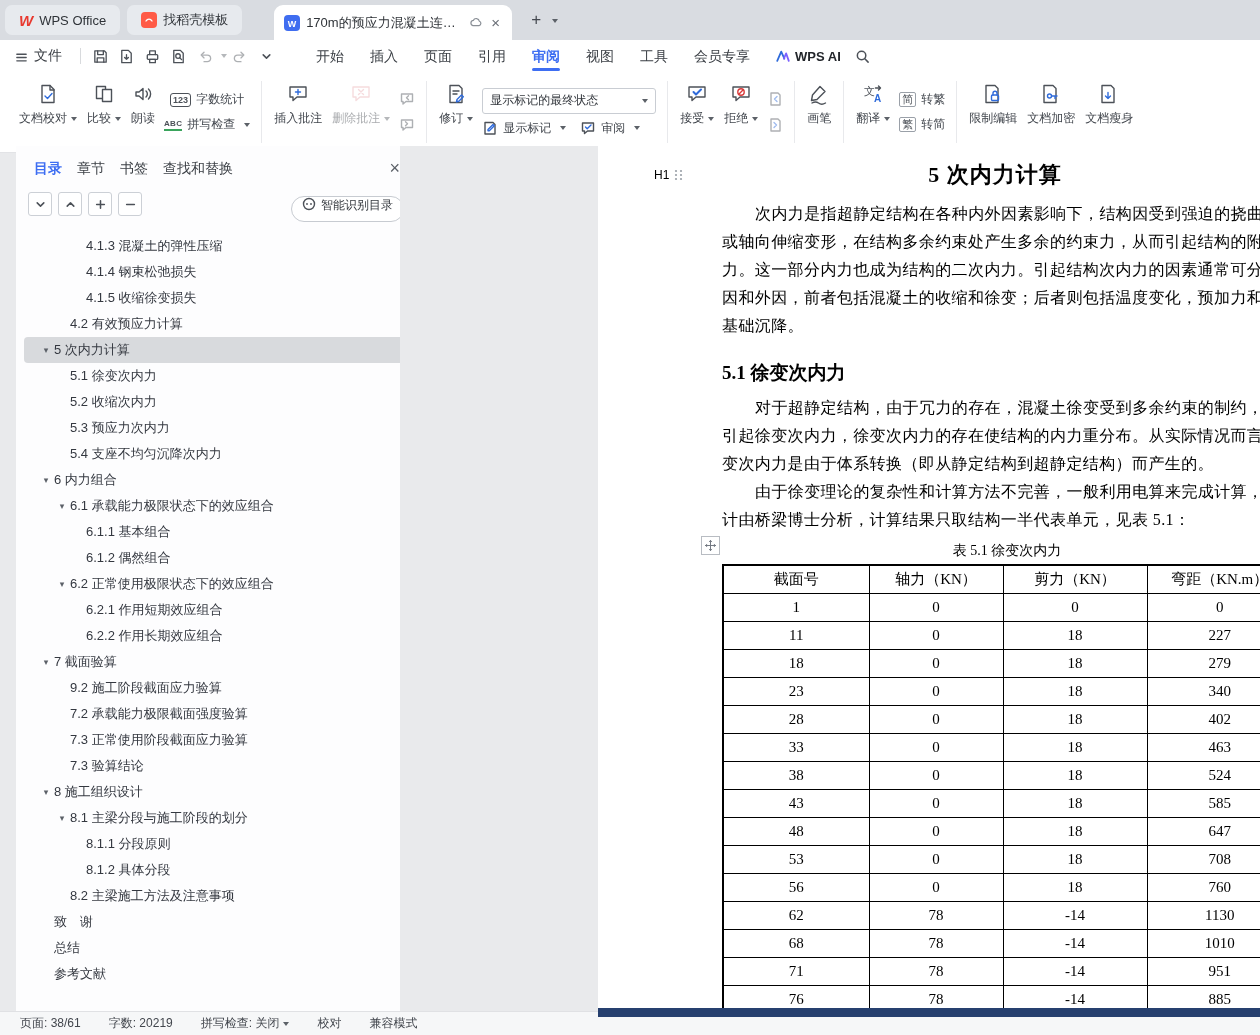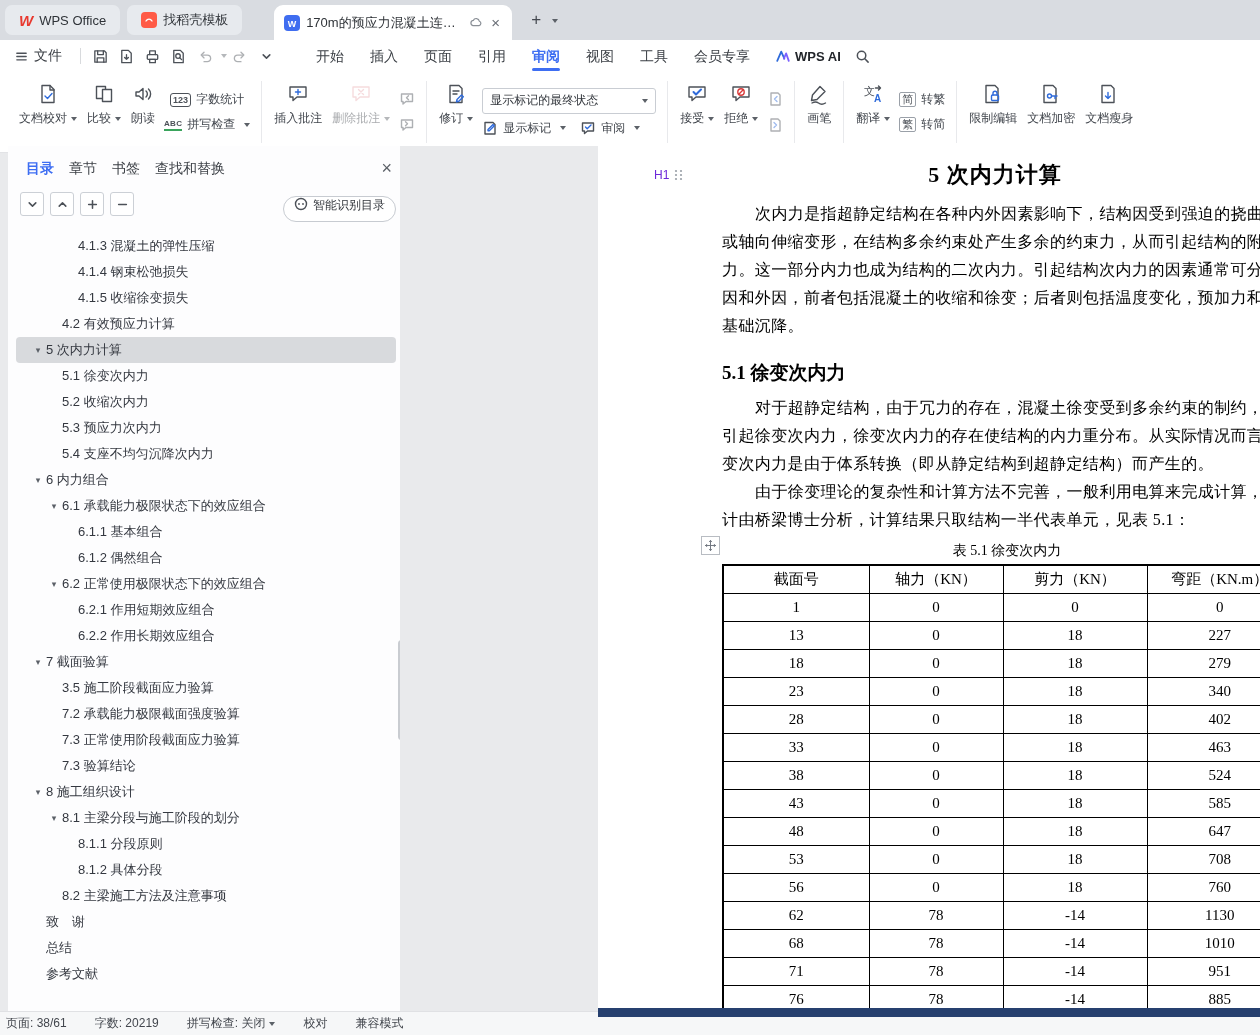--- a/index.html
+++ b/index.html
@@ -12,21 +12,21 @@
   .tb-tab.inactive{height:30px;margin:0 2px 5px 5px;padding:0 14px;border-radius:7px;background:#e7eaee;}
   .tb-tab.active{height:35px;margin-left:30px;padding:0 10px;border-radius:9px 9px 0 0;background:#fff;width:218px;}
   .tb-title{white-space:nowrap;overflow:hidden;text-overflow:ellipsis;flex:1;}
   .tb-close{font-size:15px;color:#6a6f77;padding:0 2px;cursor:pointer;}
   .tb-plus{width:24px;height:24px;margin:0 2px 8px 12px;display:flex;align-items:center;justify-content:center;
            font-size:17px;color:#44484f;cursor:pointer;border-radius:4px;}
   .wps-logo{font-weight:bold;font-style:italic;font-size:15px;color:#e8392f;}
   .mini-sq{width:16px;height:16px;border-radius:4px;display:flex;align-items:center;justify-content:center;}
   
   .menubar{position:absolute;left:0;top:40px;right:0;height:32px;background:#fff;display:flex;align-items:center;}
-  .file-btn{display:flex;align-items:center;gap:5px;padding:0 12px 0 14px;font-size:14px;cursor:pointer;}
+  .file-btn{display:flex;align-items:flex-end;gap:5px;padding:0 12px 0 14px;font-size:14px;cursor:pointer;}
   .vsep{width:1px;height:16px;background:#d8dadd;margin:0 6px;}
   .qbtn{width:24px;height:24px;display:flex;align-items:center;justify-content:center;margin:0 1px;border-radius:3px;cursor:pointer;}
   .mtabs{display:flex;margin-left:24px;}
   .mtab{padding:0 13px;font-size:14px;height:32px;line-height:32px;position:relative;cursor:pointer;white-space:nowrap;}
   .mtab.active{color:#3e6ef2;font-weight:bold;}
   .mtab.active::after{content:"";position:absolute;left:13px;right:13px;bottom:1px;height:3px;border-radius:2px;background:#3e6ef2;}
   .wps-ai{display:flex;align-items:center;gap:4px;margin-left:12px;font-size:13px;font-weight:bold;color:#23262b;cursor:pointer;}
   
   .ribbon{position:absolute;left:0;top:72px;right:0;height:74px;background:#fff;border-bottom:1px solid #e2e3e6;
           display:flex;align-items:stretch;padding:3px 4px 3px 14px;}
@@ -40,21 +40,21 @@
   .crt{width:0;height:0;border-left:3.5px solid transparent;border-right:3.5px solid transparent;
        border-top:4px solid #5c6168;margin-left:4px;display:inline-block;}
   .dim{opacity:.45;}
   .badge123{font-size:9px;font-weight:bold;border:1.2px solid #4c5158;border-radius:3px;padding:1px 2px;line-height:10px;color:#4c5158;}
   .badgeABC{font-size:8px;font-weight:bold;color:#4c5158;border-bottom:2px solid #3aa45c;line-height:10px;letter-spacing:.3px;}
   .convchar{font-size:11px;color:#4c5158;border:1px solid #9aa0a8;border-radius:2px;line-height:13px;padding:0 2px;}
   .more-crt{position:absolute;left:984px;top:134px;}
   svg.ic{stroke:#4c5158;fill:none;stroke-width:1.4;stroke-linecap:round;stroke-linejoin:round;display:block;}
   svg.ic .blue{stroke:#2f6bdb;} svg.ic .red{stroke:#d93a3a;} svg.ic .pink{stroke:#eab0b5;}
   
-  .sidebar{position:absolute;left:8px;top:146px;bottom:23px;width:400px;background:#fdfdfe;border-right:3px solid #6d28d9;}
+  .sidebar{position:absolute;left:16px;top:146px;bottom:23px;width:400px;background:#fdfdfe;border-right:3px solid #6d28d9;}
   .sb-tabs{display:flex;align-items:center;gap:15px;padding:14px 18px 10px;font-size:14px;}
   .sb-tab{cursor:pointer;white-space:nowrap;}
   .sb-tab.active{color:#3e6ef2;font-weight:bold;}
   .sb-close{position:absolute;right:16px;top:13px;font-size:18px;color:#5c6168;cursor:pointer;line-height:18px;}
   .sb-controls{display:flex;align-items:center;gap:6px;padding:4px 0 0 12px;}
   .sqbtn{width:22px;height:22px;border:1px solid #ccd0d6;border-radius:3px;background:#fff;display:flex;
          align-items:center;justify-content:center;cursor:pointer;}
   .smart{position:absolute;right:12px;top:50px;height:24px;border:1px solid #c7cbd1;border-radius:13px;background:#fff;
          display:flex;align-items:flex-start;gap:5px;padding:0 10px;font-size:12px;color:#34383e;cursor:pointer;}
   .toc{position:absolute;left:0;right:12px;top:94px;bottom:2px;overflow:hidden;}
@@ -69,28 +69,28 @@
   .docarea{position:absolute;left:400px;top:146px;right:0;bottom:23px;background:#e9eaec;overflow:hidden;}
   .page{position:absolute;left:198px;top:0;width:794px;height:100%;background:#fff;padding:14px 124px 0;box-sizing:border-box;}
   .doc-h1{font:bold 22px/30px "Liberation Serif",serif;color:#000;text-align:center;margin-bottom:10px;letter-spacing:1px;}
   .doc-h2{font:bold 19px/26px "Liberation Serif",serif;color:#000;margin:20px 0 8px;}
   .doc-line{font:16px/28px "Liberation Serif",serif;color:#000;white-space:nowrap;letter-spacing:.4px;}
   .doc-line.indent{text-indent:33px;}
   .cap{font:14px/22px "Liberation Serif",serif;color:#000;text-align:center;margin-top:6px;width:570px;}
   .ctable{border-collapse:collapse;border:2px solid #000;margin-top:2px;width:570px;table-layout:fixed;}
   .ctable th,.ctable td{border:1px solid #000;height:27px;padding:0;text-align:center;
         font:15px "Liberation Serif",serif;font-weight:normal;color:#000;}
-  .para-handle{position:absolute;left:56px;top:22px;display:flex;align-items:center;gap:4px;color:#6d28d9;cursor:grab;}
+  .para-handle{position:absolute;left:56px;top:22px;display:flex;align-items:center;gap:4px;color:#000000;cursor:grab;}
   .h1tag{font-size:12px;}
   .movehandle{position:absolute;left:103px;top:390px;width:17px;height:17px;border:1px solid #b8bcc2;background:#fff;
               display:flex;align-items:center;justify-content:center;cursor:move;}
   .hscroll{position:absolute;left:598px;right:0;top:1008px;height:9px;background:#26406f;z-index:40;cursor:pointer;}
   
   .statusbar{position:absolute;left:0;right:0;bottom:0;height:23px;background:#f6f7f8;border-top:1px solid #e0e1e4;
-             display:flex;align-items:center;gap:28px;padding:0 6px;font-size:12px;color:#42464d;z-index:20;}
+             display:flex;align-items:center;gap:28px;padding:0 20px;font-size:12px;color:#42464d;z-index:20;}
   .sb-item{display:flex;align-items:center;white-space:nowrap;cursor:pointer;}
 </style>
 </head>
 <body>
 
 <div class="titlebar">
   <div class="tb-tab inactive">
     <span class="wps-logo">W</span>
     <span>WPS Office</span>
   </div>
@@ -513,21 +513,21 @@
         <div class="toc-item lvl3">
           <span class="toc-arrow"></span>
           <span class="toc-label">6.2.2 作用长期效应组合</span>
         </div>
         <div class="toc-item lvl1">
           <span class="toc-arrow">▾</span>
           <span class="toc-label">7 截面验算</span>
         </div>
         <div class="toc-item lvl2">
           <span class="toc-arrow"></span>
-          <span class="toc-label">3.5 施工阶段截面应力验算</span>
+          <span class="toc-label">9.2 施工阶段截面应力验算</span>
         </div>
         <div class="toc-item lvl2">
           <span class="toc-arrow"></span>
           <span class="toc-label">7.2 承载能力极限截面强度验算</span>
         </div>
         <div class="toc-item lvl2">
           <span class="toc-arrow"></span>
           <span class="toc-label">7.3 正常使用阶段截面应力验算</span>
         </div>
         <div class="toc-item lvl2">
@@ -627,21 +627,21 @@
         </tr>
       </thead>
       <tbody>
           <tr>
             <td>1</td>
             <td>0</td>
             <td>0</td>
             <td>0</td>
           </tr>
           <tr>
-            <td>13</td>
+            <td>11</td>
             <td>0</td>
             <td>18</td>
             <td>227</td>
           </tr>
           <tr>
             <td>18</td>
             <td>0</td>
             <td>18</td>
             <td>279</td>
           </tr>

